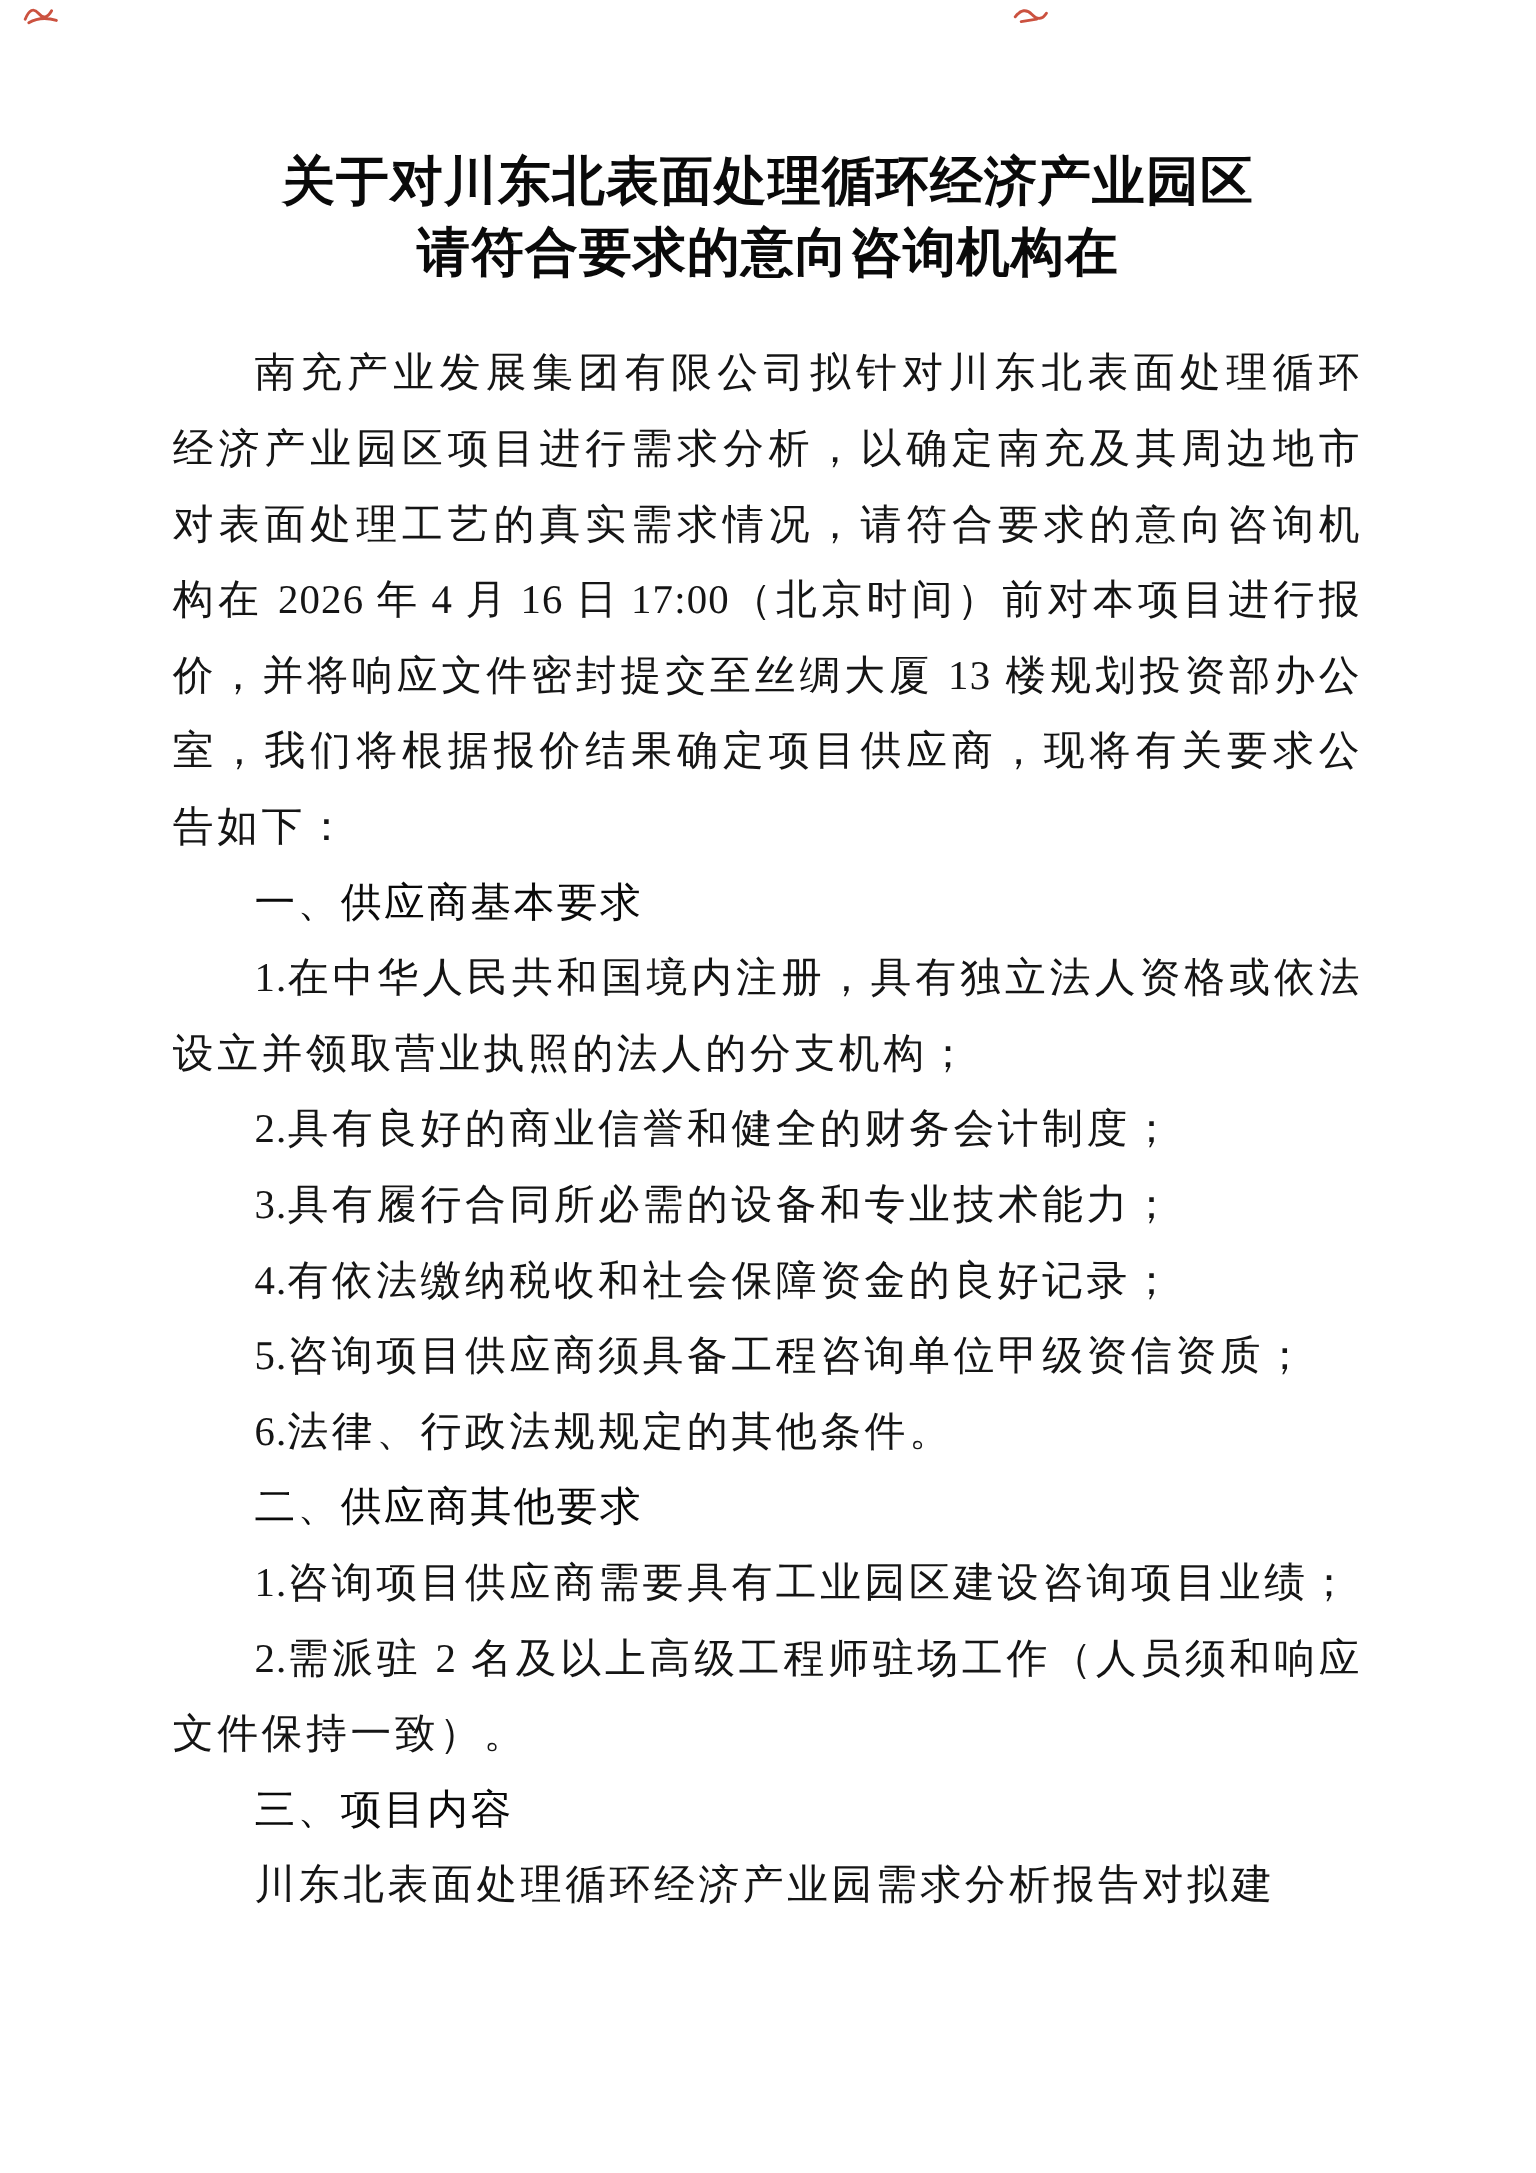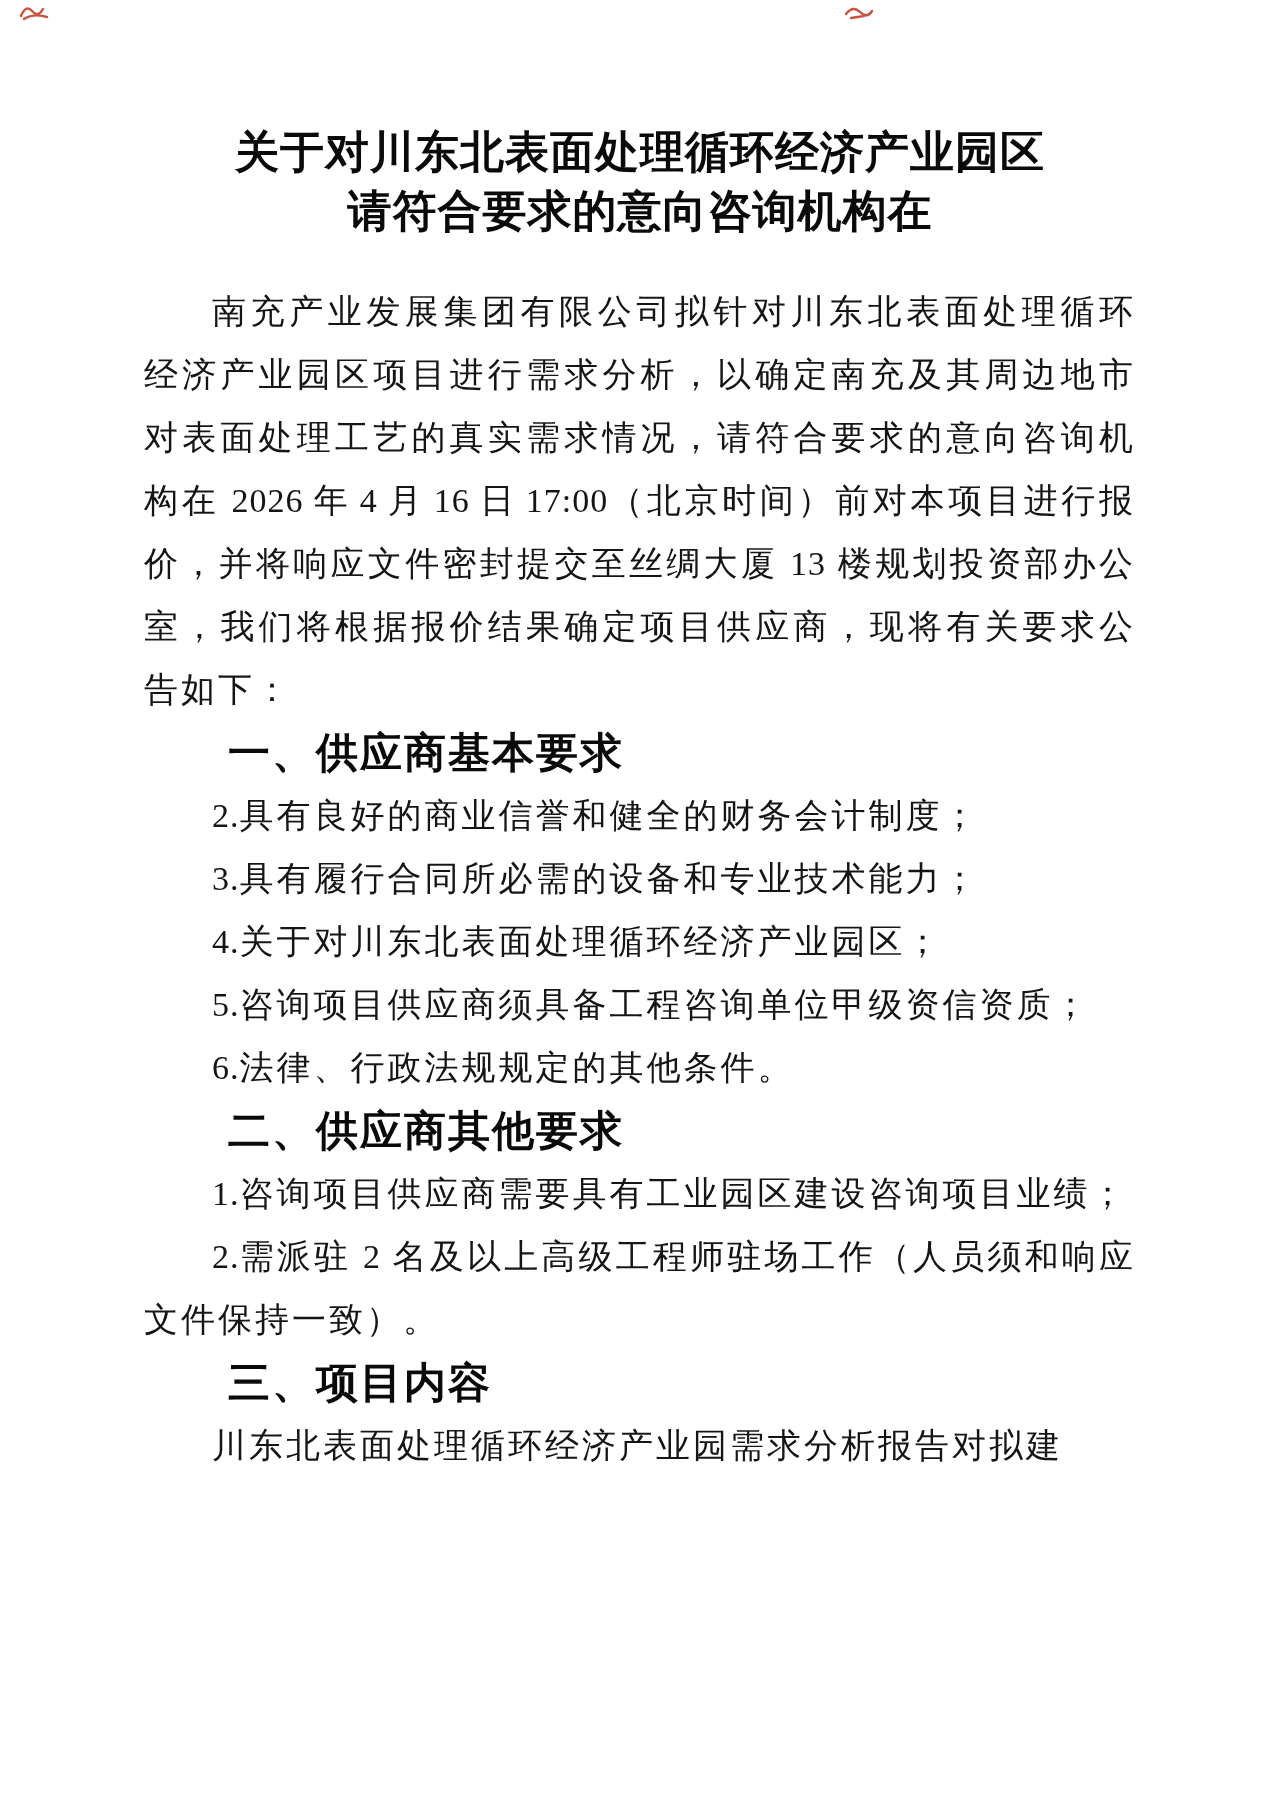--- a/index.html
+++ b/index.html
@@ -43,22 +43,22 @@
   }
   .para .b,
   .num{
     font-family:"Liberation Serif","DejaVu Serif",serif;
     font-weight:400;
     letter-spacing:1px;
   }
   .sec-heading{
     margin:0;
     font-family:"Liberation Sans","DejaVu Sans",sans-serif;
-    font-weight:700;
-    font-size:42px;
+    font-weight:400;
+    font-size:34px;
     line-height:63px;
     letter-spacing:2px;
     text-indent:2em;
     color:#0a0a0a;
   }
   
   .red-mark{
     position:absolute;
     top:2px;
     width:34px;
@@ -84,23 +84,24 @@
 
     <h1 class="doc-title">
       <span class="tline">关于对川东北表面处理循环经济产业园区</span>
       <span class="tline">请符合要求的意向咨询机构在</span>
     </h1>
 
     <p class="para"><span>南充产业发展集团有限公司拟针对川东北表面处理循环经济产业园区项目进行需求分析，以确定南充及其周边地市对表面处理工艺的真实需求情况，请符合要求的意向咨询机构在 </span><span class="b">2026 年 4 月 16 日 17:00</span><span>（北京时间）前对本项目进行报价，并将响应文件密封提交至丝绸大厦 </span><span class="b">13</span><span> 楼规划投资部办公室，我们将根据报价结果确定项目供应商，现将有关要求公告如下：</span></p>
 
     <h2 class="sec-heading">一、供应商基本要求</h2>
 
+    <p class="para"><span class="num">1.</span><span>在中华人民共和国境内注册，具有独立法人资格或依法设立并领取营业执照的法人的分支机构；</span></p>
     <p class="para"><span class="num">2.</span><span>具有良好的商业信誉和健全的财务会计制度；</span></p>
     <p class="para"><span class="num">3.</span><span>具有履行合同所必需的设备和专业技术能力；</span></p>
-    <p class="para"><span class="num">4.</span><span>关于对川东北表面处理循环经济产业园区；</span></p>
+    <p class="para"><span class="num">4.</span><span>有依法缴纳税收和社会保障资金的良好记录；</span></p>
     <p class="para"><span class="num">5.</span><span>咨询项目供应商须具备工程咨询单位甲级资信资质；</span></p>
     <p class="para"><span class="num">6.</span><span>法律、行政法规规定的其他条件。</span></p>
 
     <h2 class="sec-heading">二、供应商其他要求</h2>
 
     <p class="para"><span class="num">1.</span><span>咨询项目供应商需要具有工业园区建设咨询项目业绩；</span></p>
     <p class="para"><span class="num">2.</span><span>需派驻 </span><span class="b">2</span><span> 名及以上高级工程师驻场工作（人员须和响应文件保持一致）。</span></p>
 
     <h2 class="sec-heading">三、项目内容</h2>
 

